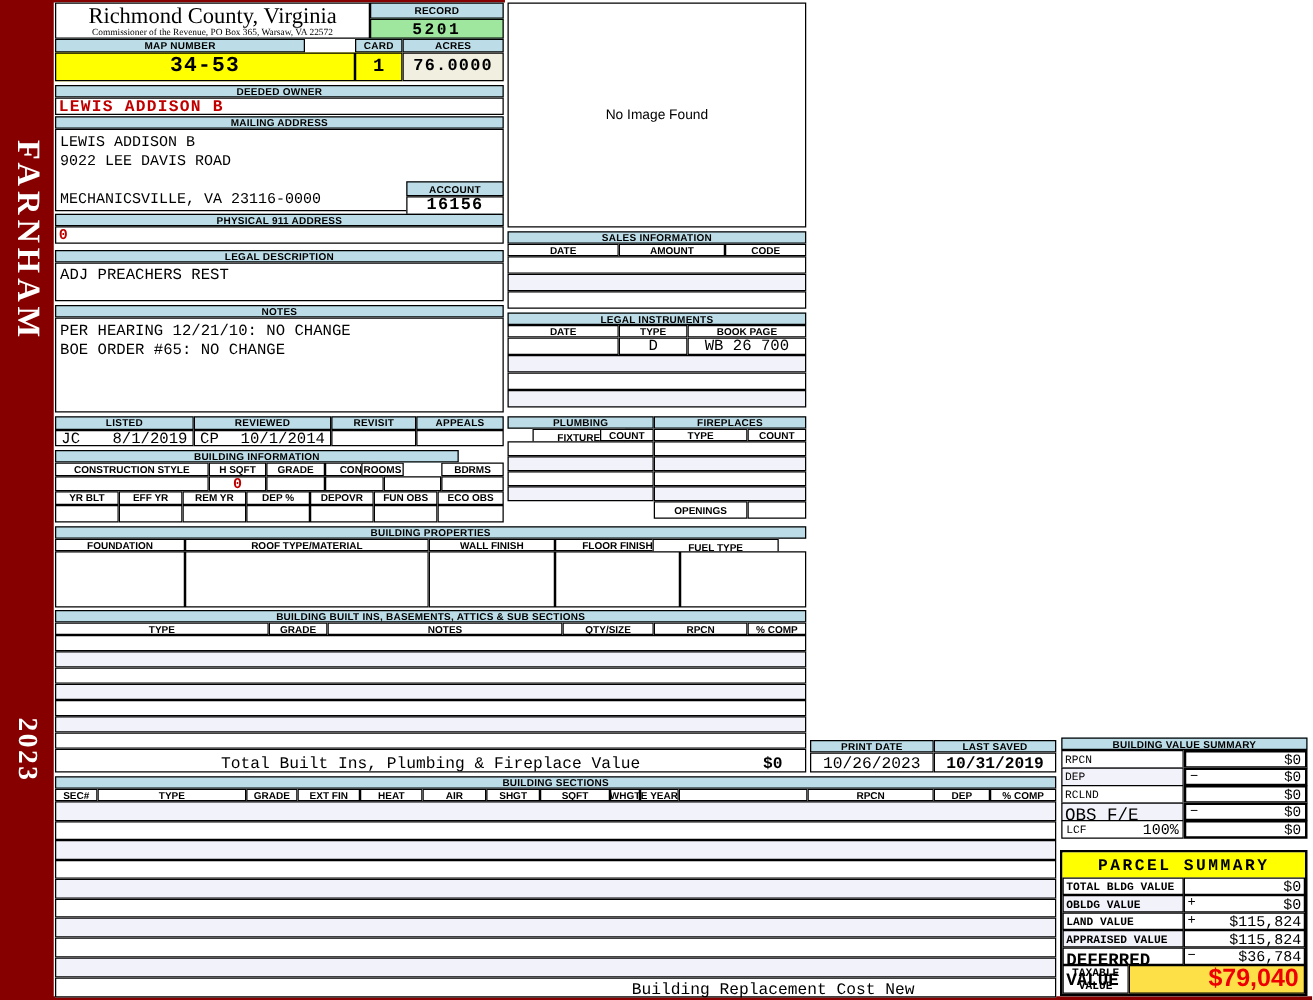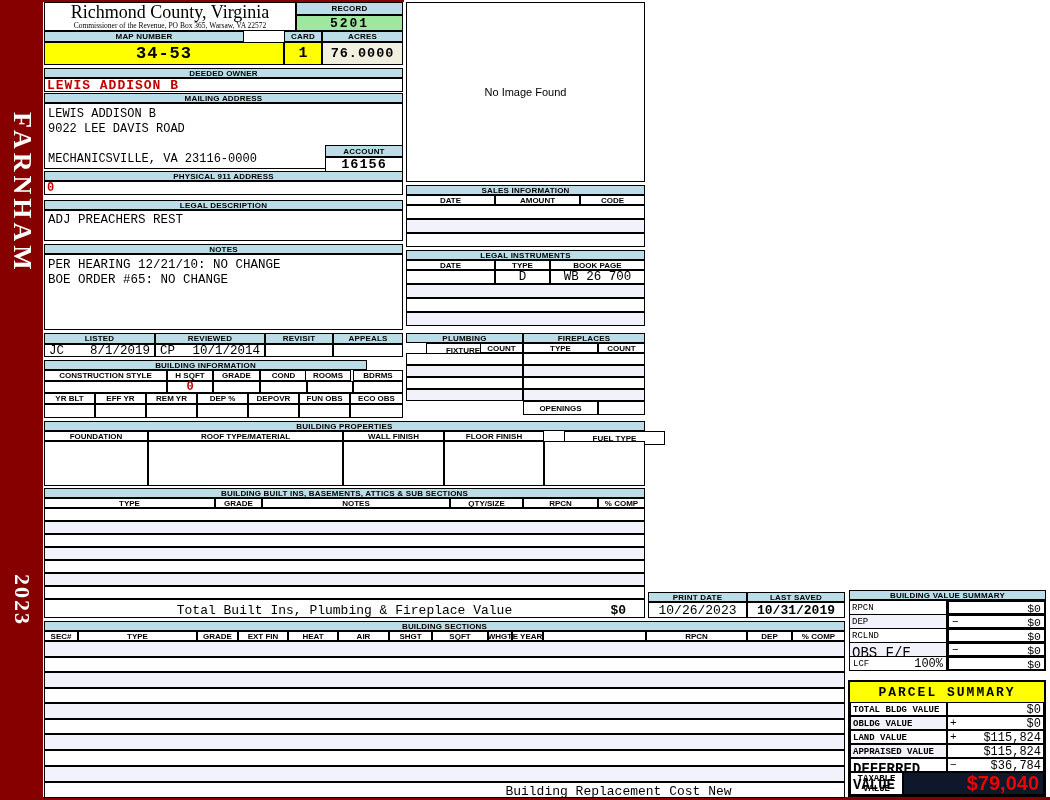--- a/index.html
+++ b/index.html
@@ -90,21 +90,21 @@
     <span>10/1/2014</span>
   </div>
   <div class="cell" style="left:265px;top:344px;width:68px;height:13px"></div>
   <div class="cell" style="left:333px;top:344px;width:70px;height:13px"></div>
 
   <div class="bar" style="left:44px;top:360px;width:323px;height:10px">BUILDING INFORMATION</div>
   <div class="hcell" style="left:44px;top:370px;width:123px;height:11px">CONSTRUCTION STYLE</div>
   <div class="hcell" style="left:167px;top:370px;width:46px;height:11px">H SQFT</div>
   <div class="hcell" style="left:213px;top:370px;width:47px;height:11px">GRADE</div>
   <div class="hcell" style="left:260px;top:370px;width:47px;height:11px">COND</div>
-  <div class="hcell" style="left:305px;top:370px;width:46px;height:11px">ROOMS</div>
+  <div class="hcell" style="left:289px;top:370px;width:34px;height:11px">ROOMS</div>
   <div class="hcell" style="left:353px;top:370px;width:50px;height:11px">BDRMS</div>
   <div class="cell" style="left:44px;top:381px;width:123px;height:12px"></div>
   <div class="vcell red" style="left:167px;top:381px;width:46px;height:12px;font-size:12px">0</div>
   <div class="cell" style="left:213px;top:381px;width:47px;height:12px"></div>
   <div class="cell" style="left:260px;top:381px;width:47px;height:12px"></div>
   <div class="cell" style="left:307px;top:381px;width:46px;height:12px"></div>
   <div class="cell" style="left:353px;top:381px;width:50px;height:12px"></div>
   <div class="hcell" style="left:44px;top:393px;width:51px;height:11px">YR BLT</div>
   <div class="hcell" style="left:95px;top:393px;width:51px;height:11px">EFF YR</div>
   <div class="hcell" style="left:146px;top:393px;width:51px;height:11px">REM YR</div>
@@ -158,21 +158,21 @@
   <div class="cell tint" style="left:406px;top:389px;width:117px;height:12px"></div>
   <div class="cell tint" style="left:523px;top:389px;width:122px;height:12px"></div>
   <div class="hcell" style="left:523px;top:401px;width:75px;height:14px">OPENINGS</div>
   <div class="cell" style="left:598px;top:401px;width:47px;height:14px"></div>
 
   <div class="bar" style="left:44px;top:421px;width:601px;height:10px">BUILDING PROPERTIES</div>
   <div class="hcell" style="left:44px;top:431px;width:104px;height:10px">FOUNDATION</div>
   <div class="hcell" style="left:148px;top:431px;width:195px;height:10px">ROOF TYPE/MATERIAL</div>
   <div class="hcell" style="left:343px;top:431px;width:101px;height:10px">WALL FINISH</div>
   <div class="hcell" style="left:444px;top:431px;width:100px;height:10px">FLOOR FINISH</div>
-  <div class="hcell" style="left:564px;top:431px;width:101px;height:14px">FUEL TYPE</div>
+  <div class="hcell" style="left:522px;top:431px;width:101px;height:14px">FUEL TYPE</div>
   <div class="cell" style="left:44px;top:441px;width:104px;height:45px"></div>
   <div class="cell" style="left:148px;top:441px;width:195px;height:45px"></div>
   <div class="cell" style="left:343px;top:441px;width:101px;height:45px"></div>
   <div class="cell" style="left:444px;top:441px;width:100px;height:45px"></div>
   <div class="cell" style="left:544px;top:441px;width:101px;height:45px"></div>
 
   <div class="bar" style="left:44px;top:488px;width:601px;height:10px">BUILDING BUILT INS, BASEMENTS, ATTICS &amp; SUB SECTIONS</div>
   <div class="hcell" style="left:44px;top:498px;width:171px;height:10px">TYPE</div>
   <div class="hcell" style="left:215px;top:498px;width:47px;height:10px">GRADE</div>
   <div class="hcell" style="left:262px;top:498px;width:188px;height:10px">NOTES</div>
@@ -277,16 +277,16 @@
     </div>
     <div class="mono" style="position:absolute;left:0;top:76px;width:97px;height:14px;border:1px solid #000;font-size:14px;font-weight:bold;padding:2px 0 0 2px">DEFERRED VALUE</div>
     <div class="mono" style="position:absolute;left:97px;top:76px;width:97px;height:14px;border:1px solid #000">
       <span style="position:absolute;left:2px;top:0;font-size:11px">−</span>
       <span style="position:absolute;right:2px;top:0;font-size:12px">$36,784</span>
     </div>
     <div class="mono" style="position:absolute;left:0;top:90px;width:53px;height:23px;border:1px solid #000;display:flex;flex-direction:column;align-items:center;justify-content:center;font-size:9px;font-weight:bold;line-height:10px">
       <span>TAXABLE</span>
       <span>VALUE</span>
     </div>
-    <div style="position:absolute;left:53px;top:90px;width:141px;height:23px;border:1px solid #000;background:#0f172a;display:flex;align-items:center;justify-content:flex-end;padding-right:4px;font:bold 20px 'Liberation Sans',sans-serif;color:#EE0000">$79,040</div>
+    <div style="position:absolute;left:53px;top:90px;width:141px;height:23px;border:1px solid #000;background:#fde047;display:flex;align-items:center;justify-content:flex-end;padding-right:4px;font:bold 20px 'Liberation Sans',sans-serif;color:#EE0000">$79,040</div>
   </div>
 
 </div>
 
 </body></html>

